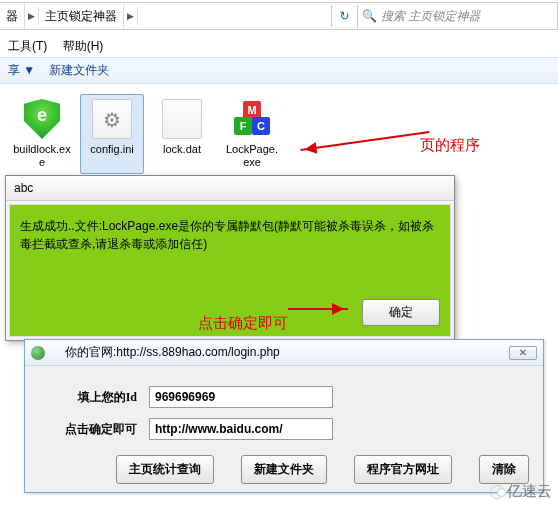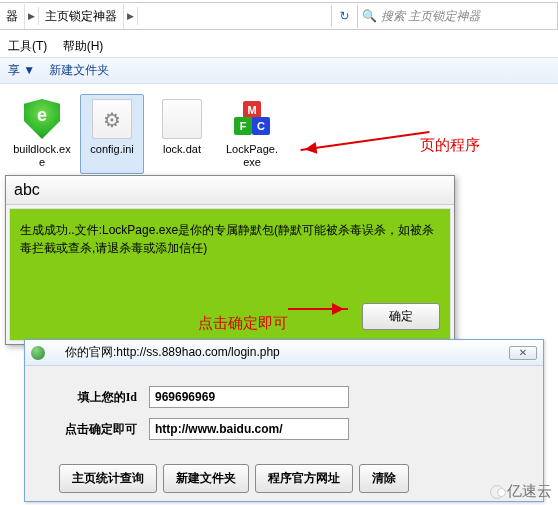--- a/index.html
+++ b/index.html
@@ -45,36 +45,36 @@
     .annot { position: absolute; color: #d00; font-size: 15px; font-family: SimSun, serif; }
     .arrow1 { position: absolute; top: 140px; left: 300px; width: 130px; height: 2px; background: #d00; transform: rotate(-8deg); }
     .arrow1::before { content: ""; position: absolute; left: -2px; top: -5px; border: 6px solid transparent; border-right: 12px solid #d00; }
     .annot1 { top: 112px; left: 420px; line-height: 22px; }
     .arrow2 { position: absolute; top: 308px; left: 288px; width: 60px; height: 2px; background: #d00; }
     .arrow2::after { content: ""; position: absolute; right: -2px; top: -5px; border: 6px solid transparent; border-left: 12px solid #d00; }
     .annot2 { top: 314px; left: 178px; margin-left: 20px; }
     
     
     .dialog1 { position: absolute; top: 175px; left: 5px; width: 450px; background: #f4f4f4; border: 1px solid #888; box-shadow: 2px 2px 6px rgba(0,0,0,.3); }
-    .dlg-title { background: linear-gradient(#fdfdfd,#ececec); border-bottom: 1px solid #ccc; padding: 5px 8px; font-size: 16px; }
+    .dlg-title { background: linear-gradient(#fdfdfd,#ececec); border-bottom: 1px solid #ccc; padding: 5px 8px; font-size: 12px; }
     .dlg-body { background: #84cc16; border: 1px solid #e0e0e0; margin: 3px; padding: 12px 10px 10px; min-height: 120px; position: relative; }
     .dlg-msg { font-size: 12px; line-height: 18px; }
     .dlg-btns { text-align: right; margin-top: 46px; }
     .winbtn { background: linear-gradient(#fdfdfd,#e4e4e4); border: 1px solid #8a8a8a; border-radius: 3px; padding: 4px 26px; font-size: 12px; cursor: pointer; }
     
     
     .dialog2 { position: absolute; top: 339px; left: 24px; width: 520px; border: 1px solid #7aa7d8; background: #f0f0f0; box-shadow: 1px 1px 3px rgba(0,0,0,.2); }
     .dlg2-title { background: linear-gradient(#fefefe,#e6eef8); border-bottom: 1px solid #c8d6e8; padding: 4px 6px; display: flex; align-items: center; gap: 20px; }
     .globe { width: 14px; height: 14px; border-radius: 50%; background: radial-gradient(circle at 35% 30%, #8bd48b, #2a8a2a); display: inline-block; }
     .dlg2-close { margin-left: auto; border: 1px solid #9aa; background: linear-gradient(#fafcff,#e0e8f2); border-radius: 2px; width: 28px; height: 14px; font-size: 10px; text-align: center; line-height: 12px; cursor: pointer; color: #555; }
     .dlg2-body { padding: 10px 14px 8px; }
     .form-row { display: flex; align-items: center; margin: 10px 0; }
     .form-row .lab { width: 110px; text-align: right; padding-right: 12px; font-weight: bold; font-family: SimSun; }
-    .form-row input { border: 1px solid #999; padding: 3px 5px; font-size: 12px; font-weight: bold; width: 200px; background: #fff; font-family: Arial; }
-    .btn-row { display: flex; gap: 6px; margin-top: 24px; padding-left: 20px; }
+    .form-row input { border: 1px solid #999; padding: 3px 5px; font-size: 12px; font-weight: bold; width: 184px; background: #fff; font-family: Arial; }
+    .btn-row { display: flex; gap: 27px; margin-top: 15px; padding-left: 20px; justify-content: flex-end; }
     .btn-row .winbtn { padding: 5px 12px; font-weight: bold; font-family: SimSun; }
     
     .watermark { position: absolute; right: 6px; bottom: 4px; color: #737373; font-size: 15px; display: flex; align-items: center; gap: 3px; }
     .watermark .cc { border: 1.5px solid #ccc; border-radius: 50%; width: 14px; height: 14px; display: inline-block; position: relative; }
     .watermark .cc::after { content:""; position:absolute; width:7px; height:7px; border:1.5px solid #ccc; border-radius:50%; top:2px; left:6px; background:#fff; }
   </style>
 </head>
 <body>
 
 <div class="addressbar">

